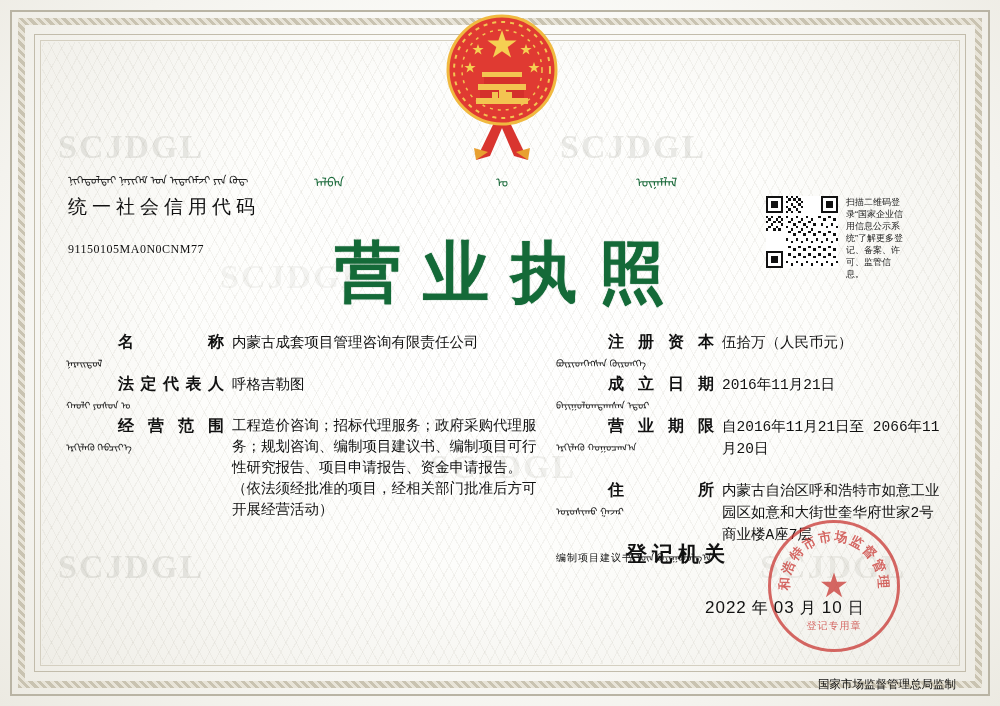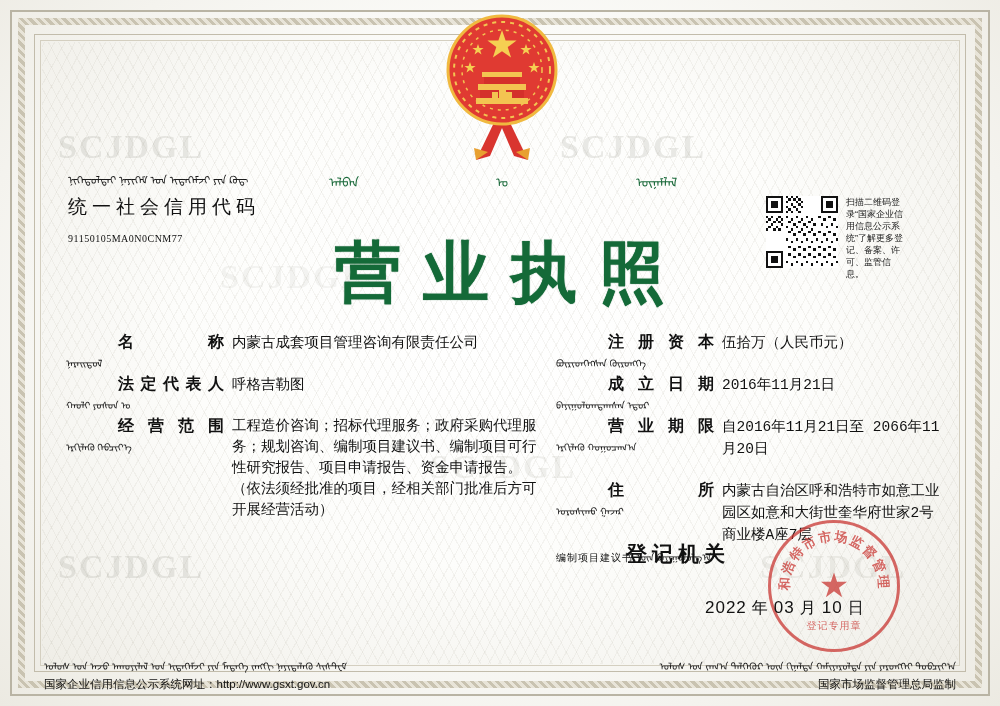--- a/index.html
+++ b/index.html
@@ -97,36 +97,36 @@
     white-space: nowrap;
   }
   .code-label {
     font-size: 19px;
     color: #111;
     letter-spacing: 5px;
     margin-top: 7px;
     font-family: "Liberation Sans", sans-serif;
   }
   .code-value {
-    font-size: 10px;
-    color: #111;
-    margin-top: 13px;
+    font-size: 12px;
+    color: #111;
+    margin-top: 22px;
     letter-spacing: 0.5px;
     font-family: "Liberation Serif", serif;
   }
   
   .title-mn {
     position: absolute;
     top: 168px;
     font-size: 13px;
     color: #1c6b3c;
     letter-spacing: 1px;
     text-align: center;
   }
-  .title-mn.a { left: 324px; width: 40px; }
+  .title-mn.a { left: 309px; width: 40px; }
   .title-mn.b { left: 482px; width: 40px; }
   .title-mn.c { left: 636px; width: 40px; }
   .main-title {
     position: absolute;
     left: 0; right: 0;
     top: 228px;
     text-align: center;
     font-family: "Liberation Serif", serif;
     font-size: 66px;
     font-weight: bold;
@@ -534,22 +534,17 @@
         <textPath href="#sealArc" startOffset="50%" text-anchor="middle">呼和浩特市市场监督管理局</textPath>
       </text>
     </svg>
     <div class="bottom-text">登记专用章</div>
   </div>
 
   <div class="date-line">
     <span class="num">2022</span><span>年</span><span class="num">03</span><span>月</span><span class="num">10</span><span>日</span>
   </div>
 
-  <div class="footer-left">
-    <div class="footer-mn">ᠤᠯᠤᠰ ᠤᠨ ᠠᠵᠤ ᠠᠬᠤᠶᠢᠯᠠᠯ ᠤᠨ ᠢᠲᠡᠭᠡᠮᠵᠢ ᠶᠢᠨ ᠮᠡᠳᠡᠭᠡ ᠵᠠᠩᠭᠢ ᠨᠡᠶᠢᠲᠡᠯᠡᠬᠦ ᠰᠢᠰᠲ᠋ᠧᠮ</div>
-    <div class="footer-txt">国家企业信用信息公示系统网址：http://www.gsxt.gov.cn</div>
-  </div>
   <div class="footer-right">
-    <div class="footer-mn">ᠤᠯᠤᠰ ᠤᠨ ᠵᠠᠬ᠎ᠠ ᠳᠡᠯᠭᠡᠭᠦᠷ ᠦᠨ ᠬᠢᠨᠠᠯᠲᠠ ᠬᠠᠮᠢᠶᠠᠷᠤᠯᠲᠠ ᠶᠢᠨ ᠶᠡᠷᠦᠩᠬᠡᠢ ᠲᠣᠪᠴᠢᠶ᠎ᠠ</div>
     <div class="footer-txt">国家市场监督管理总局监制</div>
   </div>
 
 </div>
 
 </body></html>

